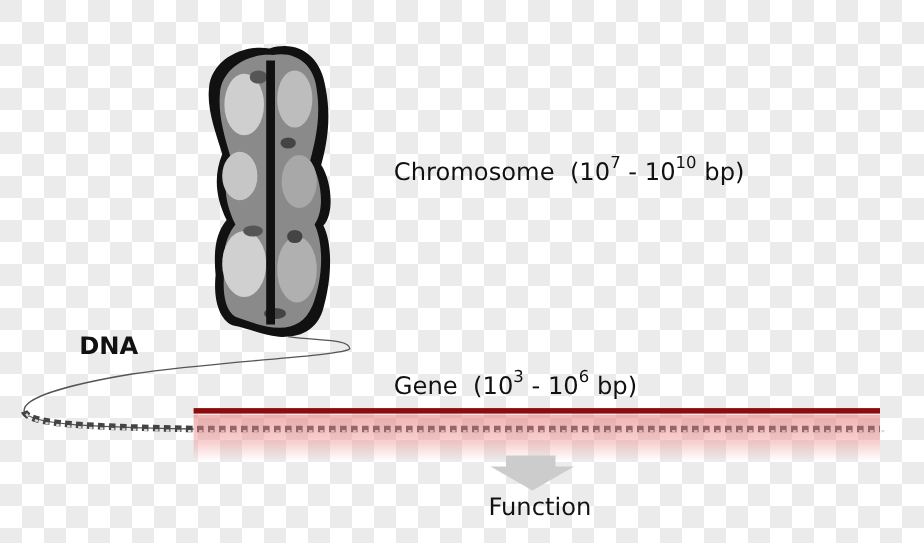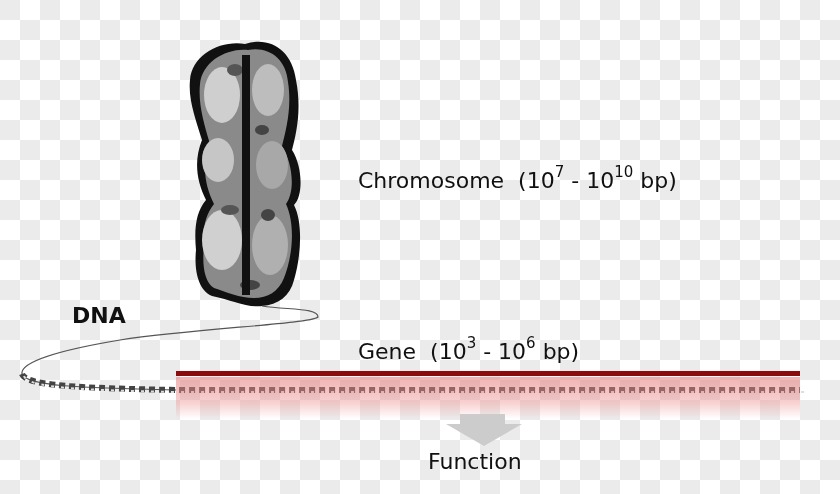--- a/index.html
+++ b/index.html
@@ -8,24 +8,24 @@
     background-color: #ffffff;
     background-image:
       linear-gradient(45deg, #ebebeb 25%, transparent 25%, transparent 75%, #ebebeb 75%),
       linear-gradient(45deg, #ebebeb 25%, transparent 25%, transparent 75%, #ebebeb 75%);
     background-size: 40px 40px;
     background-position: 20px 0, 0 20px;
     font-family: "DejaVu Sans", "Liberation Sans", sans-serif;
   }
   .lbl { position: absolute; color: #111; white-space: nowrap; font-size: 22px; }
   .lbl sup { font-size: 15px; position: relative; top: -3px; vertical-align: super; line-height: 0; }
-  #chromosome-label { left: 358px; top: 168px; }
+  #chromosome-label { left: 358px; top: 145px; }
   #gene-label { left: 358px; top: 339px; }
   #dna-label { left: 72px; top: 303px; font-weight: bold; }
-  #function-label { left: 428px; top: 449px; }
+  #function-label { left: 444px; top: 449px; }
   svg { position: absolute; left: 0; top: 0; }
   .gene-line { position: absolute; left: 176px; top: 371px; width: 624px; height: 5px; background: #8a0c0c; }
   .gene-band { position: absolute; left: 176px; top: 377px; width: 624px; height: 42px;
     background: linear-gradient(to bottom, rgba(230,120,120,0.55), rgba(240,150,150,0.45) 60%, rgba(255,255,255,0)); }
 </style>
 </head>
 <body>
 
 <svg width="840" height="494">
 

